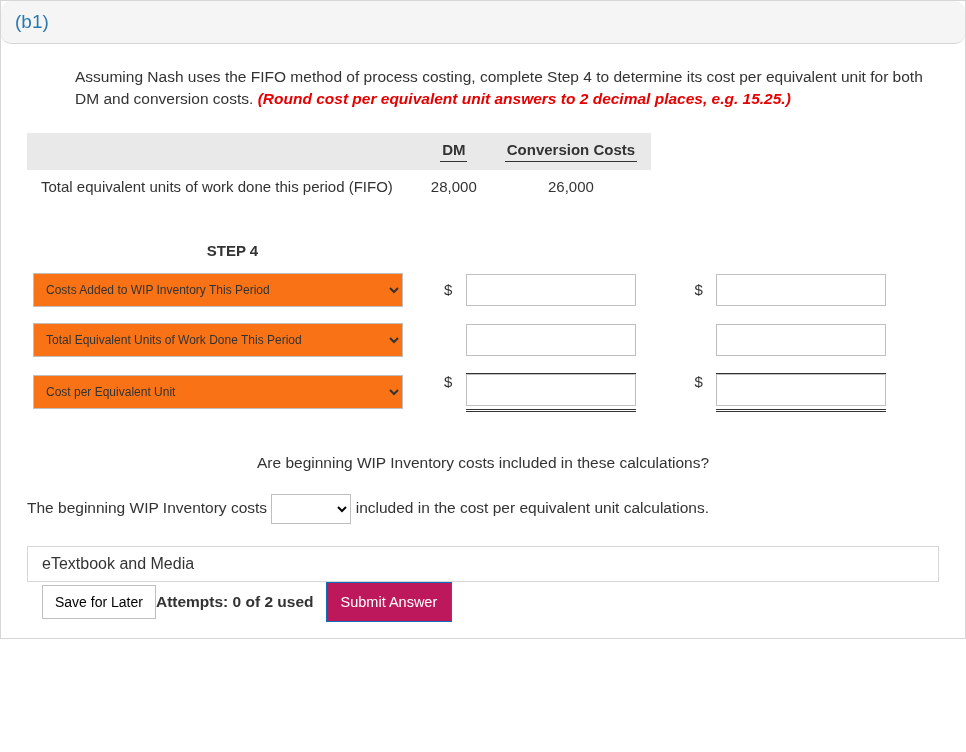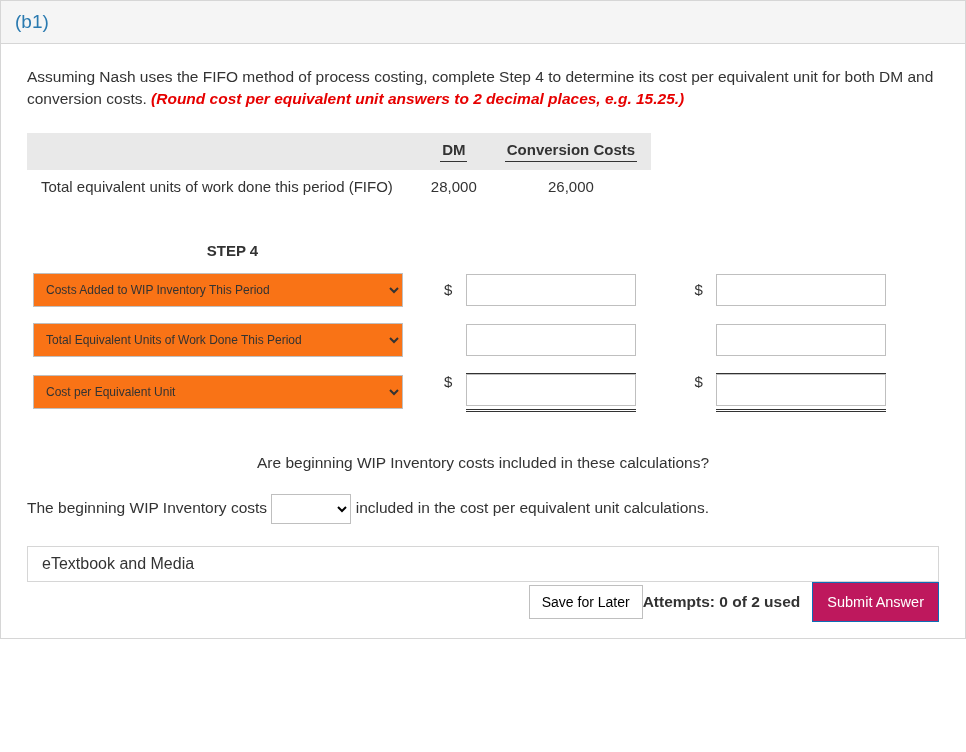--- a/index.html
+++ b/index.html
@@ -11,32 +11,34 @@
     background: #fff;
   }
   .qwrap {
     width: 966px;
     border: 1px solid #d6d6d6;
   }
   .qheader {
     background: #f5f5f5;
     border-bottom: 1px solid #d6d6d6;
     padding: 10px 14px;
+    border-radius: 10px;
   }
   .qheader .label {
     color: #2a7ab0;
     font-size: 19px;
   }
   .qbody {
     padding: 22px 26px 16px 26px;
   }
   .instr {
     font-size: 15.5px;
     line-height: 1.45;
     margin-bottom: 22px;
+    margin-left: 48px;
   }
   .instr .hint {
     color: #e60000;
     font-style: italic;
     font-weight: 600;
   }
   
   .eqtable {
     border-collapse: collapse;
     margin-bottom: 38px;
@@ -160,21 +162,21 @@
   .etm {
     border: 1px solid #d6d6d6;
     padding: 8px 14px;
     font-size: 16px;
     color: #333;
     margin-bottom: 0;
   }
   .footer {
     display: flex;
     align-items: center;
-    justify-content: flex-end;
+    justify-content: flex-start;
     margin-left: 15px;
   }
   .btn {
     display: inline-block;
     border: 1px solid #bfbfbf;
     background: #fff;
     padding: 8px 12px;
     font-size: 14px;
     cursor: pointer;
   }

